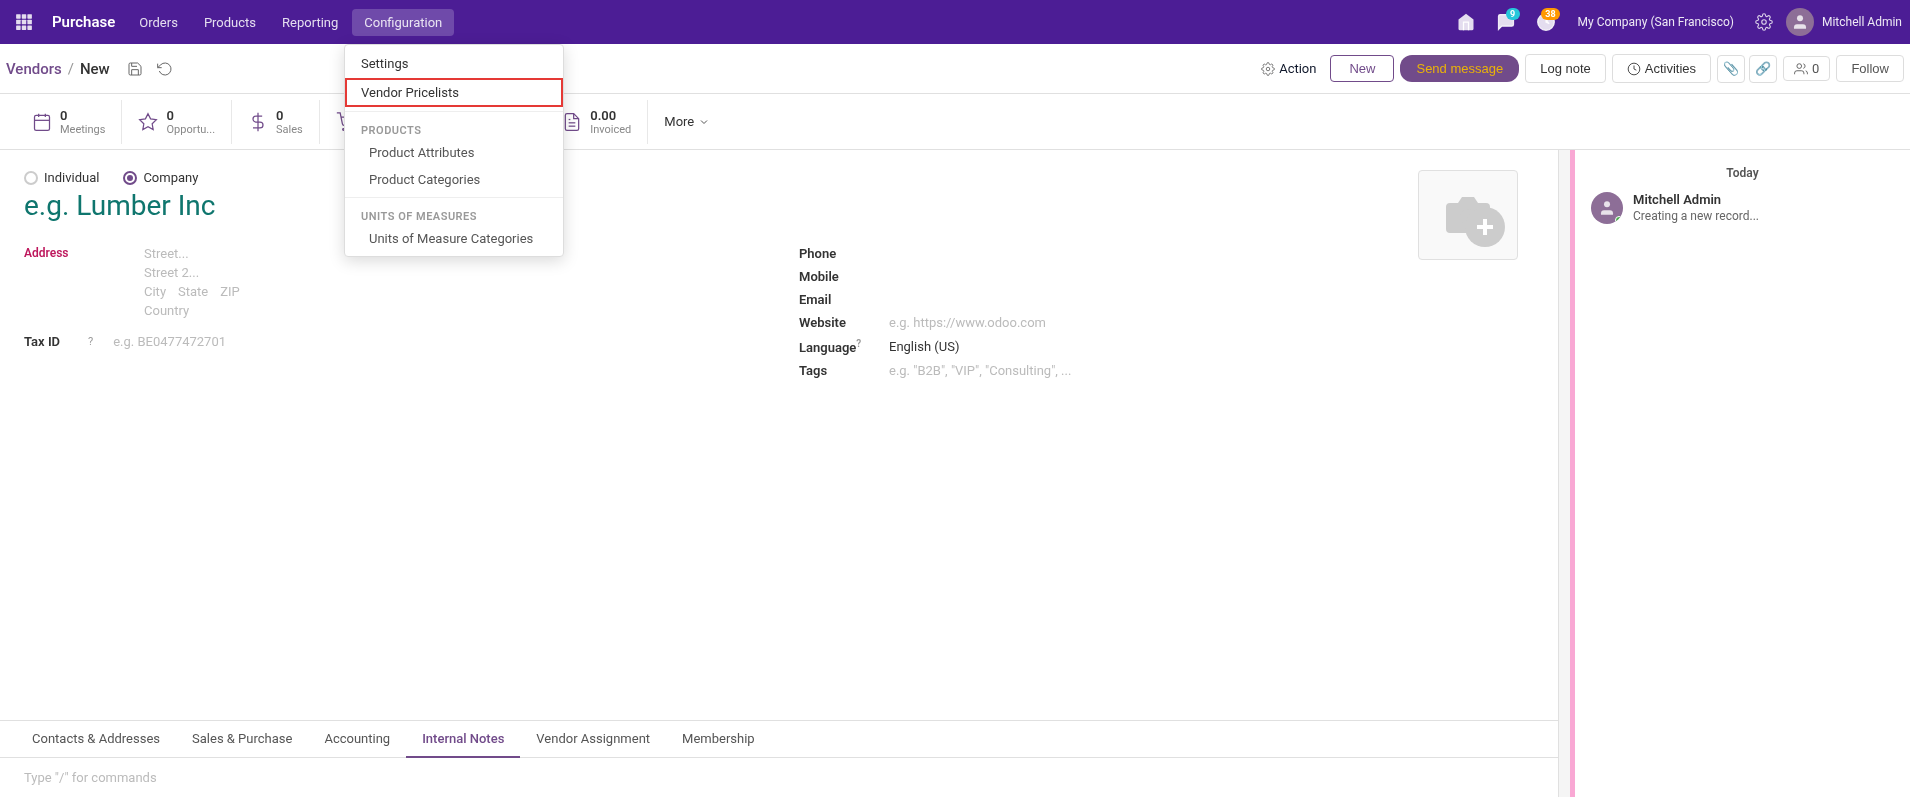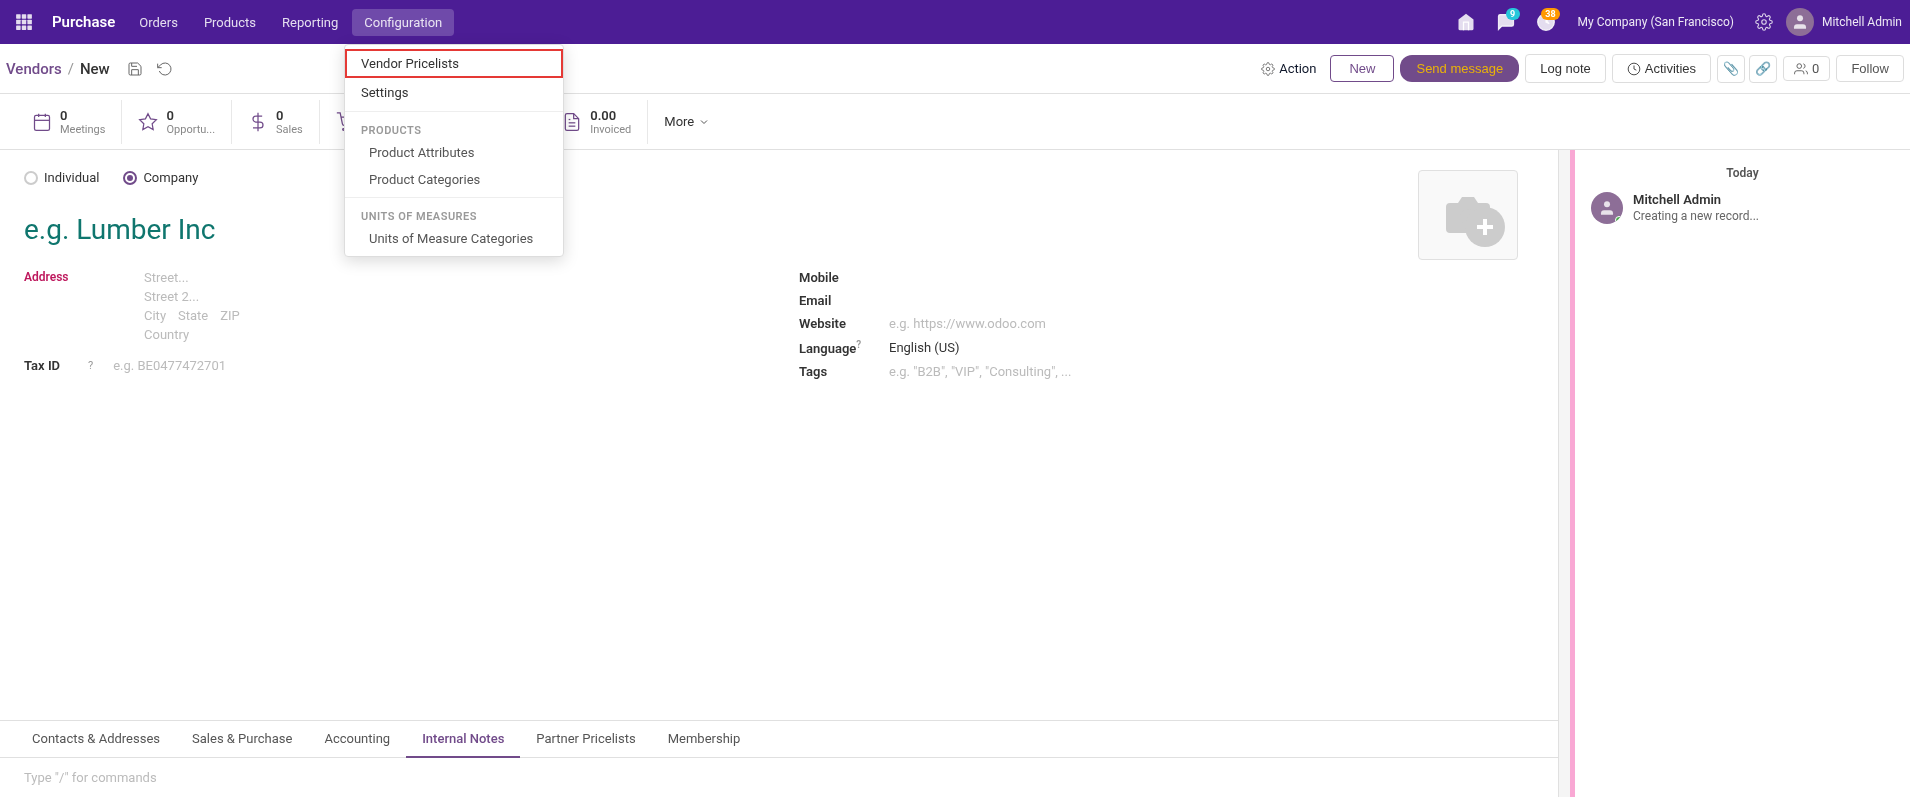--- a/index.html
+++ b/index.html
@@ -77,21 +77,21 @@
     .stat-label { font-size: 11px; color: #888; }
     .stat-item.more-btn { gap: 4px; }
 
     
     .main-layout { display: flex; height: calc(797px - 44px - 50px - 56px); }
 
     
     .form-area { flex: 1; overflow-y: auto; padding: 20px 24px; position: relative; }
 
     
-    .radio-group { display: flex; gap: 24px; margin-bottom: 28px; }
+    .radio-group { display: flex; gap: 24px; margin-bottom: 4px; }
     .radio-option { display: flex; align-items: center; gap: 6px; cursor: pointer; }
     .radio-circle { width: 14px; height: 14px; border-radius: 50%; border: 2px solid #ccc; display: flex; align-items: center; justify-content: center; }
     .radio-circle.selected { border-color: #714b8a; }
     .radio-circle.selected::after { content: ''; width: 6px; height: 6px; border-radius: 50%; background: #714b8a; display: block; }
     .radio-label { font-size: 13px; }
 
     
     .company-placeholder { font-size: 28px; color: #0f766e; margin-bottom: 24px; margin-top: 4px; }
 
     
@@ -443,20 +443,24 @@
             <span class="tax-help">?</span>
             <span style="width:12px;"></span>
             <span class="tax-placeholder">e.g. BE0477472701</span>
           </div>
         </div>
       </div>
 
       <div class="form-col">
         <div class="contact-block">
           <div class="contact-row">
+            <span class="contact-label">Phone</span>
+            <span class="contact-value"></span>
+          </div>
+          <div class="contact-row">
             <span class="contact-label">Mobile</span>
             <span class="contact-value"></span>
           </div>
           <div class="contact-row">
             <span class="contact-label">Email</span>
             <span class="contact-value"></span>
           </div>
           <div class="contact-row">
             <span class="contact-label">Website</span>
             <span class="contact-value">e.g. https://www.odoo.com</span>
@@ -472,21 +476,21 @@
         </div>
       </div>
     </div>
 
     <div style="position: absolute; bottom: 0; left: 0; right: 0;">
       <div class="tabs-bar">
         <div class="tab-item">Contacts &amp; Addresses</div>
         <div class="tab-item">Sales &amp; Purchase</div>
         <div class="tab-item">Accounting</div>
         <div class="tab-item active">Internal Notes</div>
-        <div class="tab-item">Partner Pricelists</div>
+        <div class="tab-item">Vendor Assignment</div>
         <div class="tab-item">Membership</div>
       </div>
       <div class="notes-area">
         <span>Type "/" for commands</span>
       </div>
     </div>
   </div>
 
   <div class="scroll-track"></div>
 
@@ -502,22 +506,22 @@
       </div>
       <div class="chatter-content">
         <div class="chatter-author">Mitchell Admin</div>
         <div class="chatter-text">Creating a new record...</div>
       </div>
     </div>
   </div>
 </div>
 
 <div class="dropdown-menu">
+  <div class="dropdown-item">Settings</div>
   <div class="dropdown-item highlighted">Vendor Pricelists</div>
-  <div class="dropdown-item">Settings</div>
   <hr class="dropdown-divider">
   <div class="dropdown-section-label">Products</div>
   <div class="dropdown-sub-item">Product Attributes</div>
   <div class="dropdown-sub-item">Product Categories</div>
   <hr class="dropdown-divider">
   <div class="dropdown-section-label">Units of Measures</div>
   <div class="dropdown-sub-item">Units of Measure Categories</div>
 </div>
 
 </body></html>

